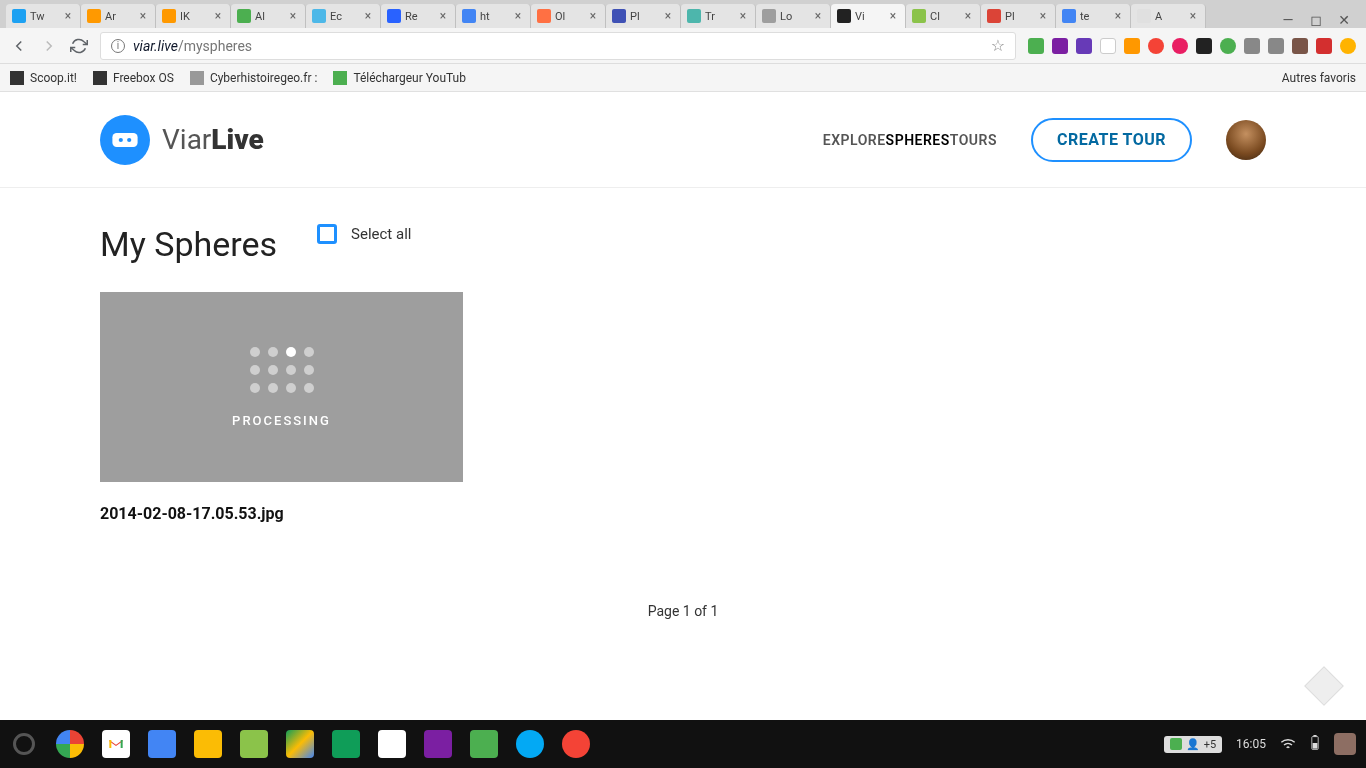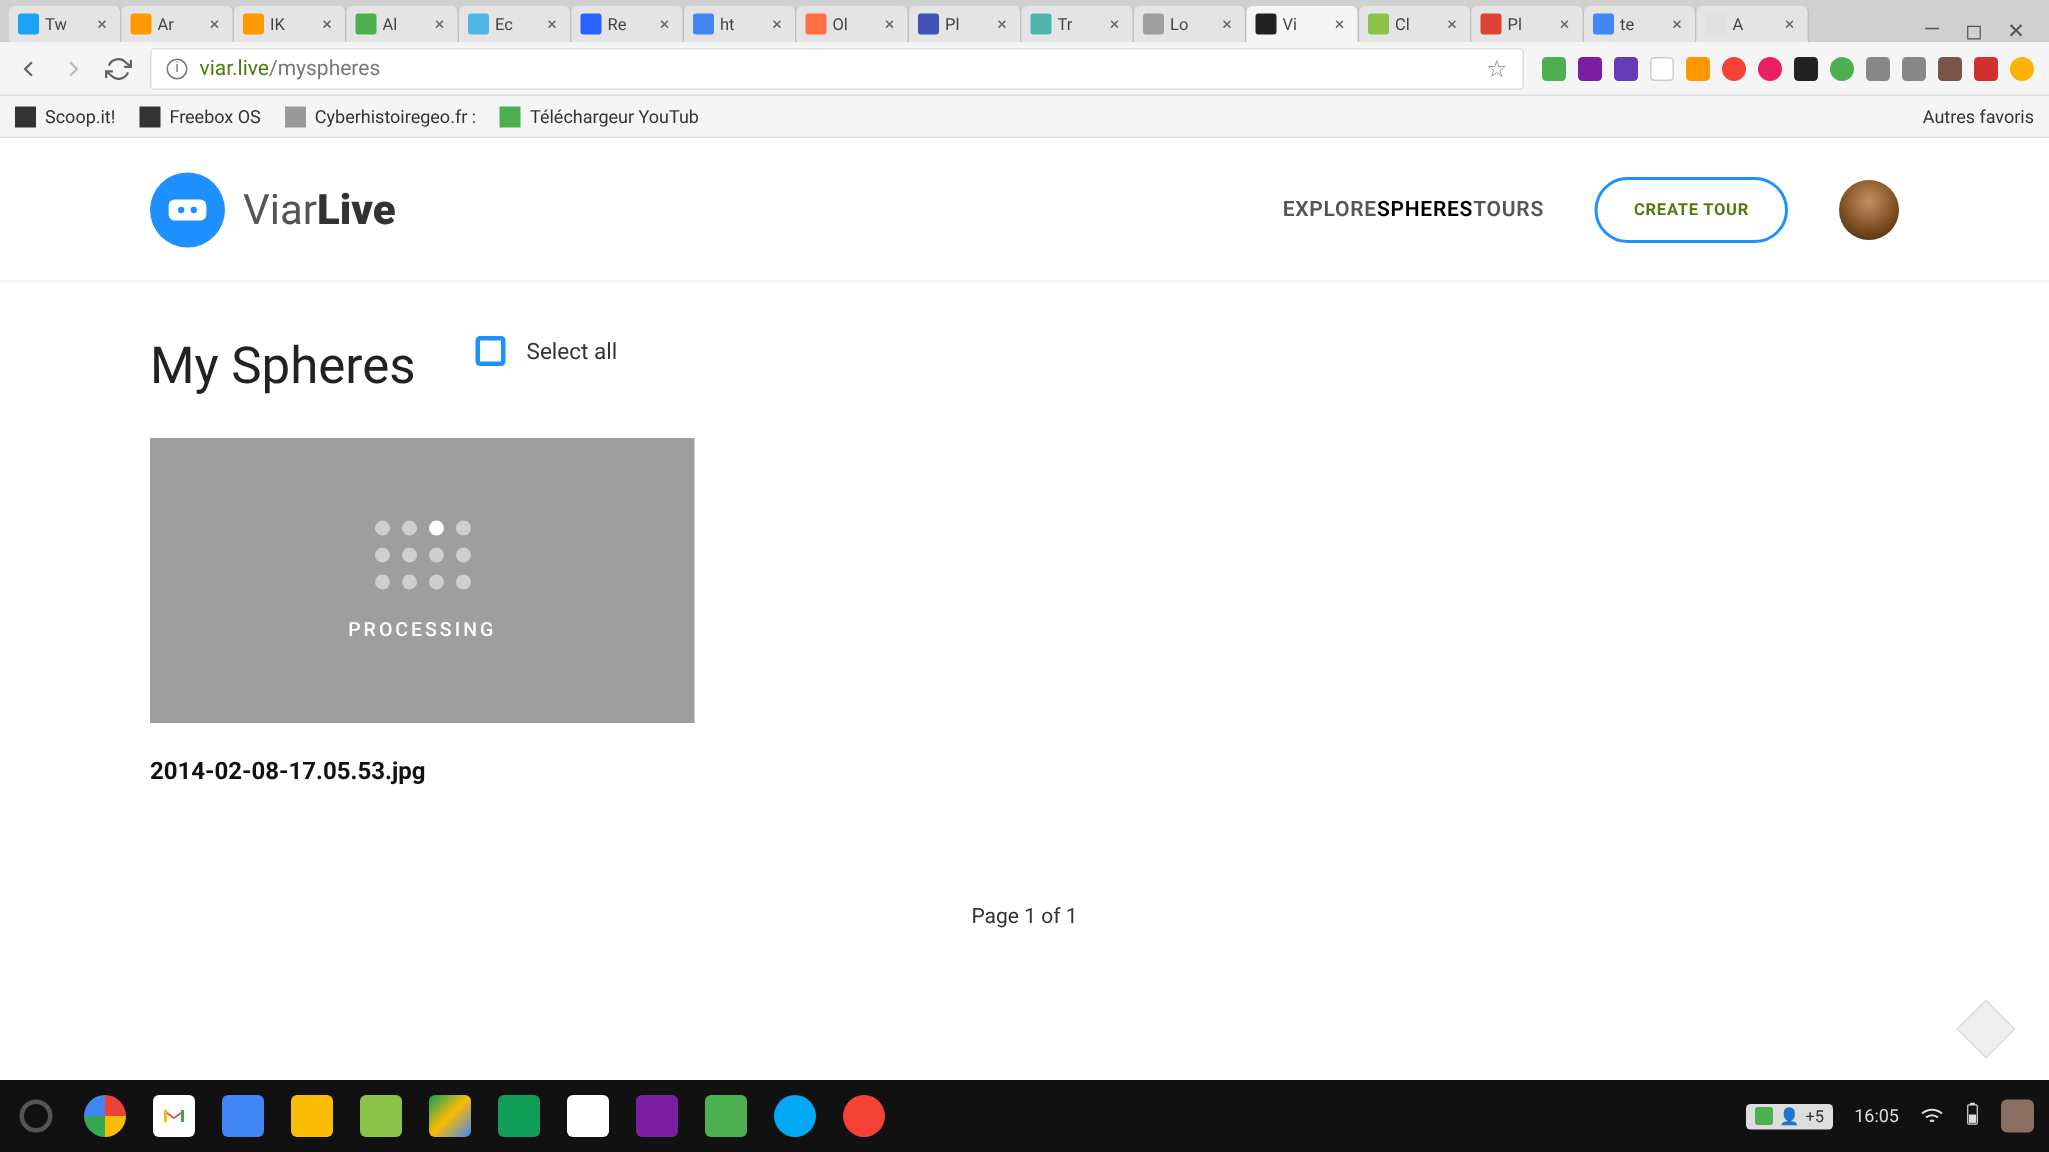--- a/index.html
+++ b/index.html
@@ -13,41 +13,41 @@
 .tab .tab-title { white-space: nowrap; overflow: hidden; text-overflow: clip; flex: 1; }
 .tab .tab-close { width: 12px; height: 12px; font-size: 12px; color: #666; flex-shrink: 0; display: flex; align-items: center; justify-content: center; }
 .window-controls { margin-left: auto; display: flex; gap: 12px; padding: 0 8px; align-items: center; }
 .win-btn { width: 16px; height: 16px; display: flex; align-items: center; justify-content: center; color: #555; font-size: 14px; }
 
 .addr-bar { height: 36px; background: #f5f5f5; display: flex; align-items: center; padding: 0 10px; gap: 12px; border-bottom: 1px solid #ddd; }
 .nav-icon { width: 18px; height: 18px; color: #5f6368; display: flex; align-items: center; justify-content: center; }
 .nav-icon.disabled { color: #bbb; }
 .omnibox { flex: 1; height: 28px; background: #fff; border: 1px solid #ddd; border-radius: 3px; display: flex; align-items: center; padding: 0 10px; gap: 8px; font-size: 14px; color: #333; }
 .omnibox .info { width: 14px; height: 14px; border: 1px solid #777; border-radius: 50%; display: flex; align-items: center; justify-content: center; font-size: 10px; color: #777; }
-.omnibox .url-host { color: #4d7c0f; }
+.omnibox .url-host { color: #0f172a; font-style: italic; }
 .omnibox .url-path { color: #777; }
 .omnibox .star { margin-left: auto; color: #888; font-size: 16px; }
 .ext-icons { display: flex; gap: 8px; align-items: center; }
 .ext-ico { width: 16px; height: 16px; border-radius: 3px; }
 
 .bookmarks-bar { height: 28px; background: #f5f5f5; display: flex; align-items: center; padding: 0 10px; gap: 16px; font-size: 12px; color: #333; border-bottom: 1px solid #e0e0e0; }
 .bm { display: flex; align-items: center; gap: 6px; }
 .bm .bm-ico { width: 14px; height: 14px; }
 .bm-right { margin-left: auto; display: flex; align-items: center; gap: 6px; }
 
 
 .page { flex: 1; background: #fff; overflow: auto; }
 .site-header { height: 96px; border-bottom: 1px solid #eee; display: flex; align-items: center; padding: 0 100px; gap: 34px; }
 .logo { display: flex; align-items: center; gap: 12px; font-size: 28px; font-weight: 400; color: #555; }
 .logo b { font-weight: 900; color: #333; }
 .logo-badge { width: 50px; height: 50px; background: #1e90ff; border-radius: 50%; display: flex; align-items: center; justify-content: center; }
 .logo-badge svg { width: 28px; height: 18px; }
 .nav-links { margin-left: auto; display: flex; font-size: 14px; font-weight: 600; color: #555; letter-spacing: 0.5px; }
 .nav-link.active { color: #000000; }
-.btn-outline { height: 44px; padding: 0 24px; border: 2px solid #1e90ff; border-radius: 22px; background: #fff; color: #4d7c0f; font-weight: 700; font-size: 11px; letter-spacing: 0.5px; display: flex; align-items: center; }
+.btn-outline { height: 44px; padding: 0 24px; border: 2px solid #1e90ff; border-radius: 22px; background: #fff; color: #0369a1; font-weight: 700; font-size: 16px; letter-spacing: 0.5px; display: flex; align-items: center; }
 .btn-primary { height: 44px; padding: 0 26px 0 20px; border-radius: 22px; background: #1e90ff; color: #fff; font-weight: 700; font-size: 13px; letter-spacing: 0.5px; display: flex; align-items: center; gap: 12px; }
 .btn-primary .reload-ico { width: 18px; height: 18px; }
 .avatar { width: 40px; height: 40px; border-radius: 50%; background: radial-gradient(circle at 50% 35%, #c49060 0%, #7a4a20 60%, #3a2410 100%); }
 
 .content { padding: 36px 100px; }
 .page-title-row { display: flex; align-items: flex-start; gap: 40px; margin-bottom: 28px; }
 .page-title { font-size: 34px; font-weight: 400; color: #222; }
 .select-all { display: flex; align-items: center; gap: 14px; font-size: 15px; color: #333; }
 .checkbox { width: 20px; height: 20px; border: 3px solid #1e90ff; border-radius: 3px; background: #fff; }
 .grid { display: flex; gap: 30px; }

